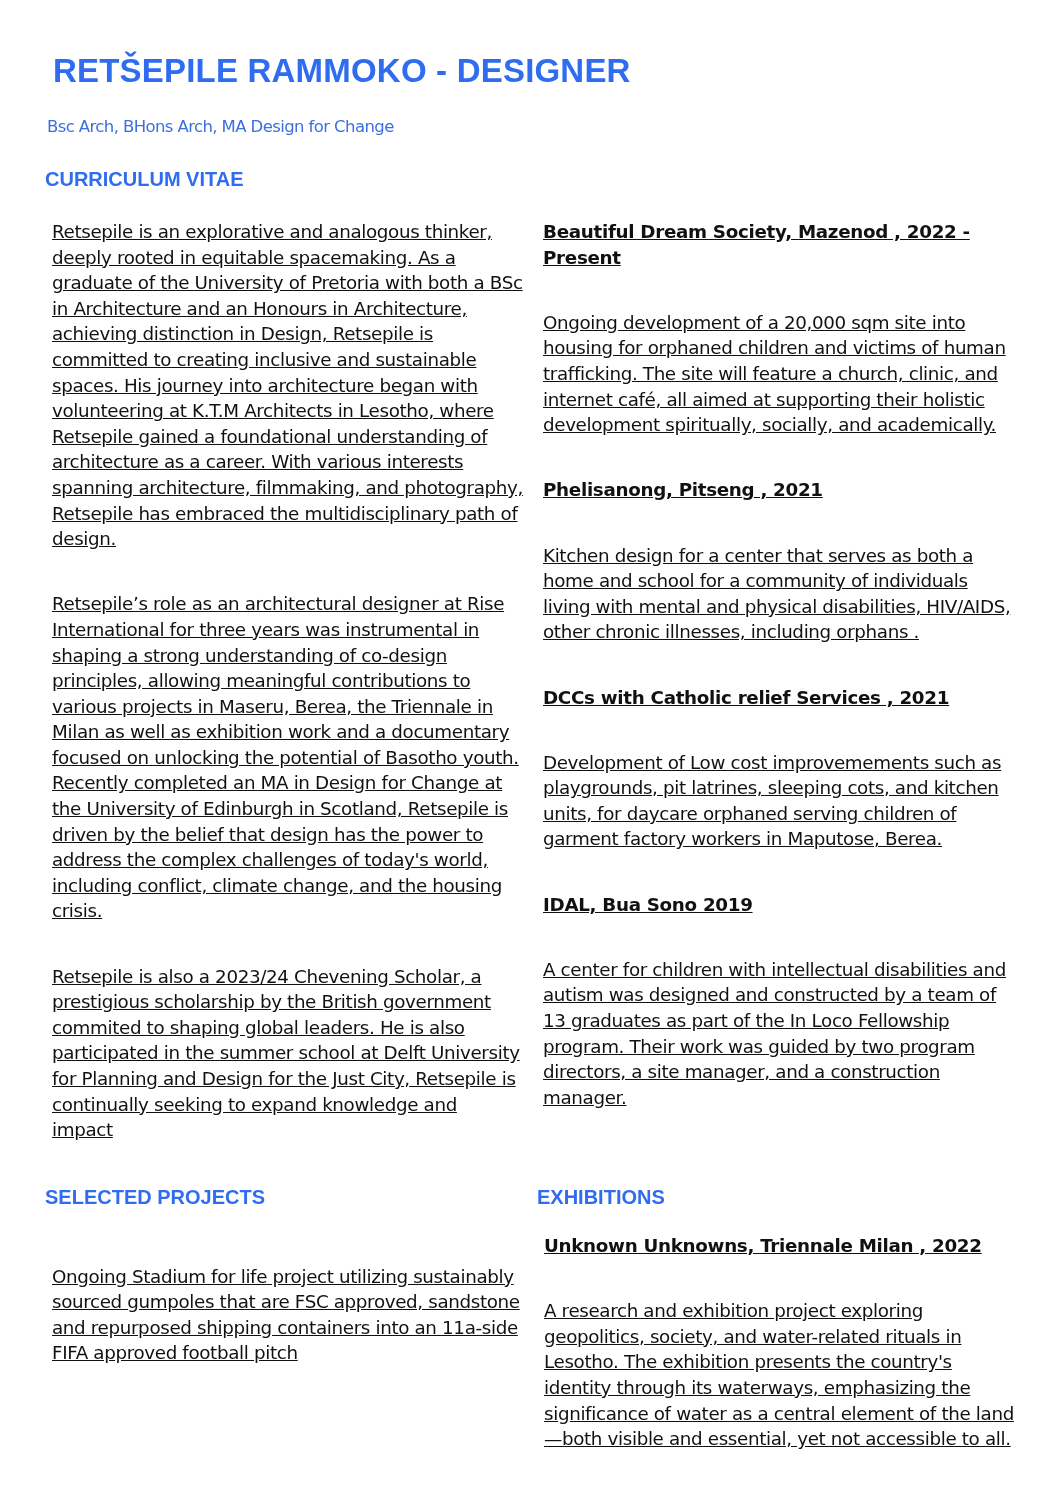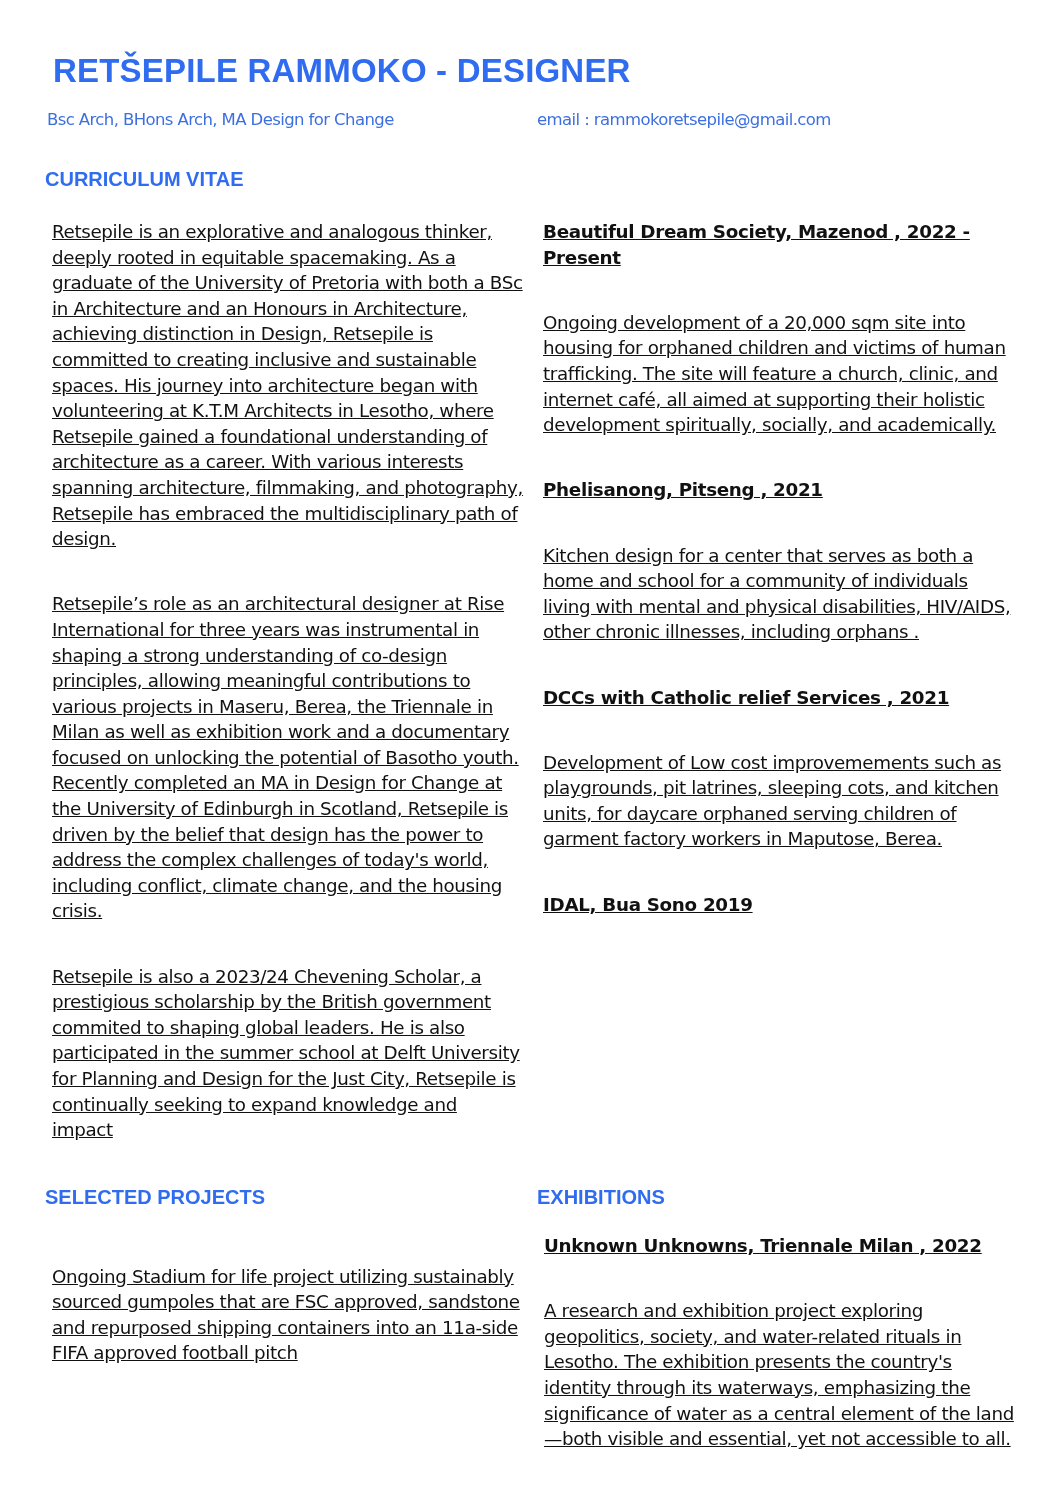--- a/index.html
+++ b/index.html
@@ -7,21 +7,21 @@
   .page { position: absolute; left: 0; top: 0; width: 1058px; height: 1497px; }
   .title {
     position: absolute; left: 45px; top: 44px;
     font-family: "Liberation Sans", sans-serif; font-weight: bold;
     font-size: 33px; color: #2f6cf0; letter-spacing: 0.2px; margin: 8px; white-space: nowrap;
   }
   .sub {
     position: absolute; font-family: "DejaVu Sans", sans-serif; font-size: 16.5px;
     color: #3c6fe0; line-height: 24px; white-space: nowrap; letter-spacing: -0.6px;
   }
-  .sub-left { left: 47px; top: 108px; }
+  .sub-left { left: 47px; top: 115px; }
   .sub-right { left: 537px; top: 108px; }
   .section-h {
     position: absolute; font-family: "Liberation Sans", sans-serif; font-weight: bold;
     font-size: 20px; color: #2f6cf0; margin: 0; white-space: nowrap;
   }
   .col {
     position: absolute; font-family: "DejaVu Sans", sans-serif; font-size: 18.3px;
     line-height: 25.6px; color: #111; letter-spacing: -0.35px;
   }
   .col p { margin: 7px; text-decoration: underline; }
@@ -36,21 +36,20 @@
 <body>
 
 <div class="page">
   <h1 class="title">RETŠEPILE RAMMOKO - DESIGNER</h1>
 
   <div class="sub sub-left">
     <div>Bsc Arch, BHons Arch, MA Design for Change</div>
   </div>
 
   <div class="sub sub-right">
-    <div>email : rammokoretsepile@gmail.com</div>
   </div>
 
   <h2 class="section-h" style="left:45px; top:168px;">CURRICULUM VITAE</h2>
 
   <div class="col left-col">
     <p>Retsepile is an explorative and analogous thinker, deeply rooted in equitable spacemaking. As a graduate of the University of Pretoria with both a BSc in Architecture and an Honours in Architecture, achieving distinction in Design, Retsepile is committed to creating inclusive and sustainable spaces. His journey into architecture began with volunteering at K.T.M Architects in Lesotho, where Retsepile gained a foundational understanding of architecture as a career. With various interests spanning architecture, filmmaking, and photography, Retsepile has embraced the multidisciplinary path of design.</p>
     <div class="gap"></div>
     <p>Retsepile’s role as an architectural designer at Rise International for three years was instrumental in shaping a strong understanding of co-design principles, allowing meaningful contributions to various projects in Maseru, Berea, the Triennale in Milan as well as exhibition work and a documentary focused on unlocking the potential of Basotho youth. Recently completed an MA in Design for Change at the University of Edinburgh in Scotland, Retsepile is driven by the belief that design has the power to address the complex challenges of today's world, including conflict, climate change, and the housing crisis.</p>
     <div class="gap"></div>
     <p>Retsepile is also a 2023/24 Chevening Scholar, a prestigious scholarship by the British government commited to shaping global leaders.  He is also  participated in the summer school at Delft University for Planning and Design for the Just City, Retsepile is continually seeking to expand knowledge and impact</p>
@@ -64,20 +63,21 @@
     <p class="h">Phelisanong, Pitseng , 2021</p>
     <div class="gap"></div>
     <p>Kitchen design for a center that serves as both a home and school for a community of individuals living with mental and physical disabilities, HIV/AIDS, other chronic illnesses, including orphans .</p>
     <div class="gap"></div>
     <p class="h">DCCs with Catholic relief Services  , 2021</p>
     <div class="gap"></div>
     <p>Development of Low cost improvemements such as playgrounds, pit latrines, sleeping cots, and kitchen units, for daycare orphaned serving children of garment factory workers in Maputose, Berea.</p>
     <div class="gap"></div>
     <p class="h">IDAL, Bua Sono 2019</p>
     <div class="gap"></div>
+    <p>A center for children with intellectual disabilities and autism was designed and constructed by a team of 13 graduates as part of the In Loco Fellowship program. Their work was guided by two program directors, a site manager, and a construction manager.</p>
   </div>
 
   <h2 class="section-h" style="left:45px; top:1186px;">SELECTED PROJECTS</h2>
   <div class="col proj-col">
     <div class="gap"></div>
     <p>Ongoing Stadium for life project utilizing sustainably sourced gumpoles that are FSC approved, sandstone and repurposed shipping containers into an 11a-side FIFA approved football pitch</p>
   </div>
 
   <h2 class="section-h" style="left:537px; top:1186px;">EXHIBITIONS</h2>
   <div class="col exh-col">

